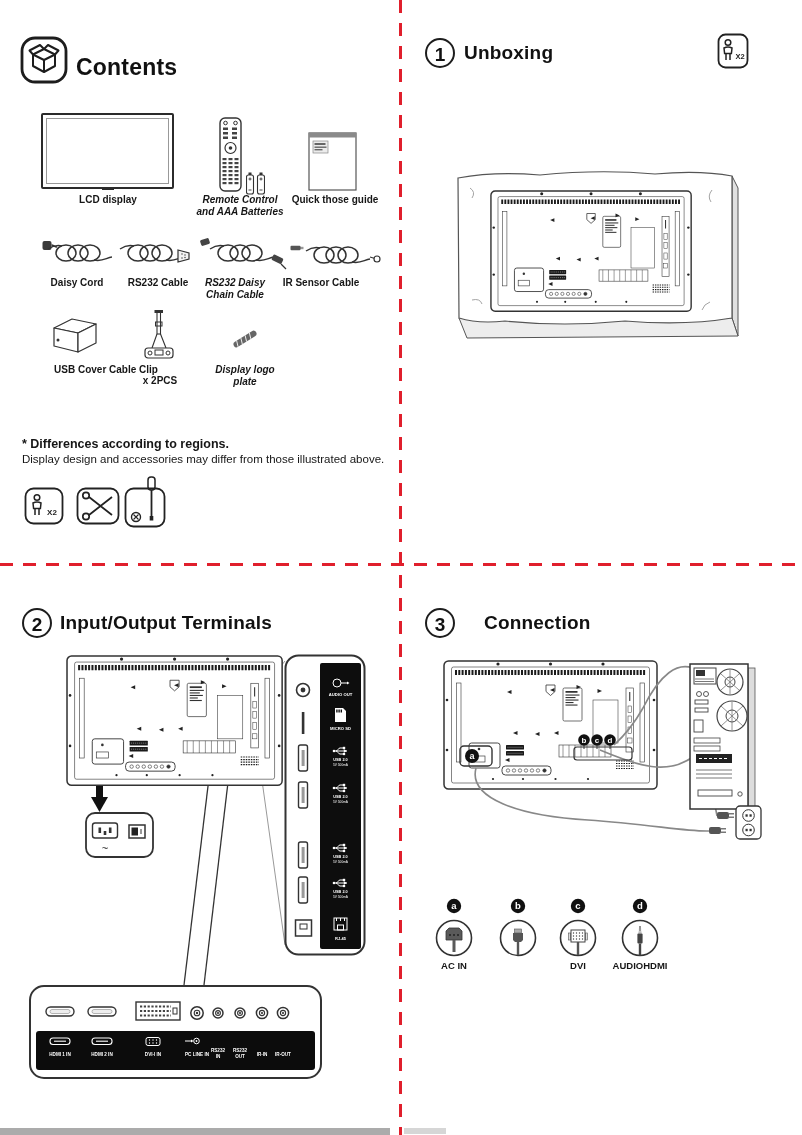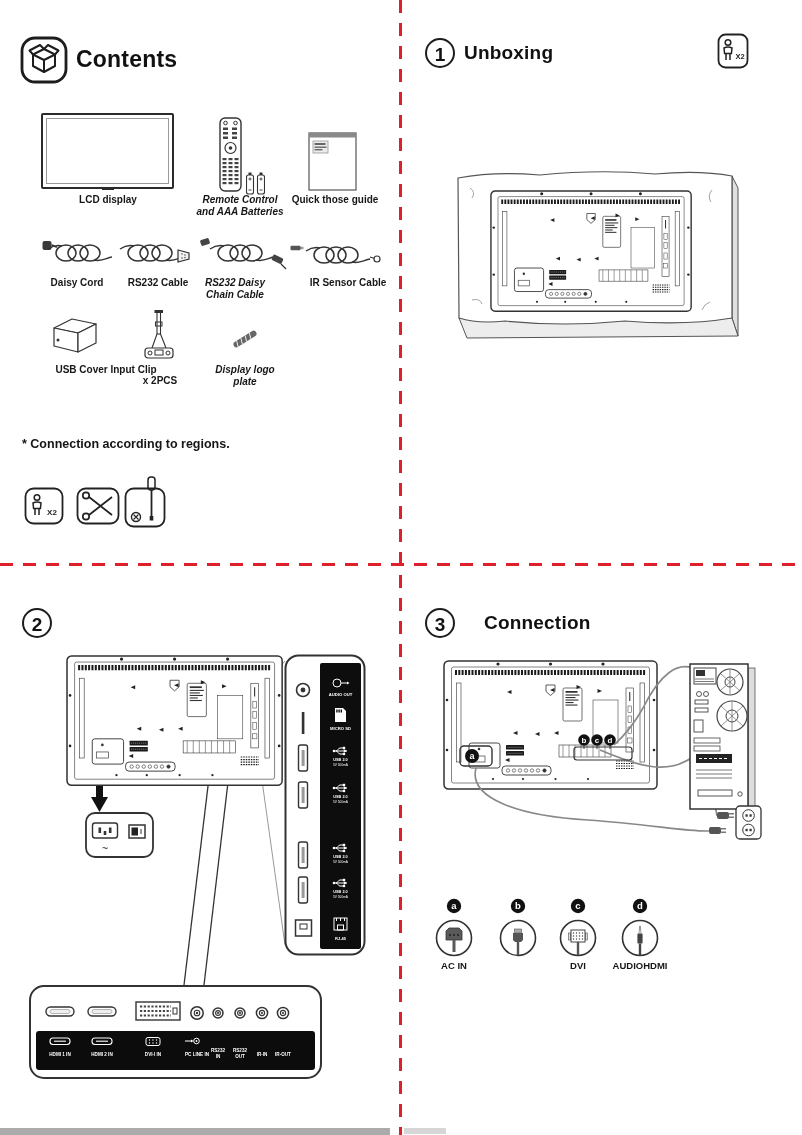--- a/index.html
+++ b/index.html
@@ -5,21 +5,21 @@
   html,body{margin:0;padding:0;background:#fff;}
   .page{position:relative;width:802px;height:1135px;background:#fff;overflow:hidden;
         font-family:"Liberation Sans",sans-serif;color:#111;}
   .abs{position:absolute;}
   .divider-v{position:absolute;left:399px;top:0;width:3px;height:1135px;
     background:repeating-linear-gradient(to bottom,#e01f2c 0 13px,transparent 13px 23px);}
   .divider-h{position:absolute;left:0;top:563px;width:802px;height:3px;
     background:repeating-linear-gradient(to right,#e01f2c 0 13px,transparent 13px 23px);}
   .bottom-bar{position:absolute;left:0;top:1128px;width:390px;height:7px;background:#ababab;}
   .bottom-smudge{position:absolute;left:404px;top:1128px;width:42px;height:6px;background:#d6d6d6;}
-  .contents-title{position:absolute;font-size:23px;font-weight:bold;letter-spacing:.2px;}
+  .contents-title{position:absolute;font-size:23px;font-weight:bold;letter-spacing:.2px;margin-top:8px;}
   .sec-num{position:absolute;width:30px;height:30px;border:2.4px solid #1d1d1d;border-radius:50%;
     text-align:center;line-height:29px;font-size:19px;font-weight:bold;box-sizing:border-box;}
   .sec-title{position:absolute;font-size:19px;font-weight:bold;letter-spacing:.2px;}
   .item-label{position:absolute;font-size:10px;font-weight:bold;text-align:center;
     line-height:12px;color:#161616;}
   .prelines{white-space:pre-line;font-style:italic;}
   .note1{position:absolute;font-size:12.5px;font-weight:bold;color:#161616;}
   .note2{position:absolute;font-size:11.5px;color:#161616;}
   svg text{font-family:"Liberation Sans",sans-serif;}
   .lcd{position:absolute;left:41px;top:113px;width:133px;height:76px;border:2.2px solid #2b2b2b;
@@ -258,21 +258,21 @@
     <rect x="10" y="10.8" width="3.5" height="2.4" fill="#999"></rect>
     <rect x="0.5" y="9.8" width="10" height="4.4" rx="1" fill="#555"></rect>
     <use href="#coil" transform="translate(16,2)"></use>
     <circle cx="87" cy="23" r="3" fill="none" stroke="#333" stroke-width="1.2"></circle>
     <path d="M80 21 l4 1.2" stroke="#333" stroke-width="1.2"></path>
   </svg>
   <div class="item-label" style="left:32px;top:277px;width:90px">Daisy Cord</div>
   <div class="item-label" style="left:112px;top:277px;width:92px">RS232 Cable</div>
   <div class="item-label prelines" style="left:188px;top:277px;width:94px">RS232 Daisy
 Chain Cable</div>
-  <div class="item-label" style="left:300px;top:277px;width:96px">IR Sensor Cable</div>
+  <div class="item-label" style="left:273px;top:277px;width:96px">IR Sensor Cable</div>
 
   <svg class="abs" style="left:52px;top:316px" width="46" height="40" viewBox="0 0 46 40">
     <g fill="#fff" stroke="#333" stroke-width="1.2" stroke-linejoin="round">
       <path d="M2 12 L20 3 L44 8 L26 17 Z"></path>
       <path d="M2 12 L26 17 L26 36 L2 30 Z"></path>
       <path d="M26 17 L44 8 L44 27 L26 36 Z"></path>
     </g>
     <circle cx="6" cy="24" r="1.5" fill="#333"></circle>
   </svg>
   <svg class="abs" style="left:140px;top:310px" width="38" height="52" viewBox="0 0 38 52">
@@ -284,26 +284,27 @@
     <circle cx="10" cy="43" r="2" fill="none" stroke="#333" stroke-width="1"></circle>
     <circle cx="28" cy="43" r="2" fill="none" stroke="#333" stroke-width="1"></circle>
     <rect x="15" y="40" width="8" height="5" fill="none" stroke="#333" stroke-width="1"></rect>
   </svg>
   <svg class="abs" style="left:228px;top:326px" width="34" height="26" viewBox="0 0 34 26">
     <g transform="rotate(-32 17 13)">
       <rect x="4" y="10" width="26" height="6" rx="3" fill="#666"></rect>
       <path d="M9 10 l-2 6 M14 10 l-2 6 M19 10 l-2 6 M24 10 l-2 6" stroke="#fff" stroke-width="0.8"></path>
     </g>
   </svg>
-  <div class="item-label" style="left:30px;top:364px;width:152px;text-align:center">USB Cover Input Clip</div>
+  <div class="item-label" style="left:30px;top:364px;width:152px;text-align:center">USB Cover Cable Clip</div>
   <div class="item-label" style="left:138px;top:375px;width:44px">x 2PCS</div>
   <div class="item-label prelines" style="left:210px;top:364px;width:70px">Display logo
 plate</div>
 
-  <div class="note1" style="left:22px;top:437px">* Connection according to regions.</div>
+  <div class="note1" style="left:22px;top:437px">* Differences according to regions.</div>
+  <div class="note2" style="left:22px;top:453px">Display design and accessories may differ from those illustrated above.</div>
 
   <svg class="abs" style="left:24px;top:487px" width="40" height="38" viewBox="0 0 40 38">
     <rect x="1.5" y="1.5" width="37" height="35" rx="8" fill="none" stroke="#222" stroke-width="1.8"></rect>
     <use href="#personGlyph" transform="translate(6,7)"></use>
     <text x="28" y="28" font-size="8" font-weight="bold" fill="#222" text-anchor="middle">X2</text>
   </svg>
   <svg class="abs" style="left:76px;top:487px" width="44" height="38" viewBox="0 0 44 38">
     <rect x="1.5" y="1.5" width="41" height="35" rx="8" fill="none" stroke="#222" stroke-width="1.8"></rect>
     <path d="M13 10 L36 28 M36 10 L13 28" stroke="#222" stroke-width="1.8" fill="none"></path>
     <circle cx="10" cy="8.5" r="3.2" fill="none" stroke="#222" stroke-width="1.7"></circle>
@@ -327,20 +328,21 @@
   </svg>
   <svg class="abs" style="left:450px;top:166px" width="290" height="182" viewBox="0 0 290 182">
     <path d="M282 10 L288 22 L288 170 L282 152 Z" fill="#e0e0e0" stroke="#555" stroke-width="1"></path>
     <path d="M9 152 L282 152 L288 170 L17 172 Z" fill="#ededed" stroke="#555" stroke-width="1"></path>
     <path d="M8 12 Q45 5 90 9 Q150 3 205 8 Q250 4 282 10 L282 152 Q235 160 175 155 Q115 161 55 155 Q28 158 9 152 Z" fill="#fff" stroke="#555" stroke-width="1.2"></path>
     <path d="M20 22 q6 4 2 10 M262 24 q-5 6 -1 12 M22 134 q8 -2 10 4 M260 136 q-6 2 -8 8" fill="none" stroke="#999" stroke-width="0.9"></path>
     <use href="#displayBack" transform="translate(40,24) scale(0.47)"></use>
   </svg>
 
   <div class="sec-num" style="left:22px;top:608px">2</div>
+  <div class="sec-title" style="left:60px;top:612px">Input/Output Terminals</div>
 
   <svg class="abs" style="left:20px;top:600px" width="350" height="500" viewBox="0 0 350 500">
     <line x1="233" y1="100" x2="265" y2="61" stroke="#999" stroke-width="1"></line>
     <line x1="233" y1="116" x2="265" y2="345" stroke="#999" stroke-width="1"></line>
     <rect x="76" y="163" width="7" height="34" fill="#111"></rect>
     <polygon points="71,197 88,197 79.5,212" fill="#111"></polygon>
     <line x1="192" y1="153" x2="164" y2="385" stroke="#333" stroke-width="1.3"></line>
     <line x1="211" y1="157" x2="184" y2="385" stroke="#333" stroke-width="1.3"></line>
   </svg>
 

